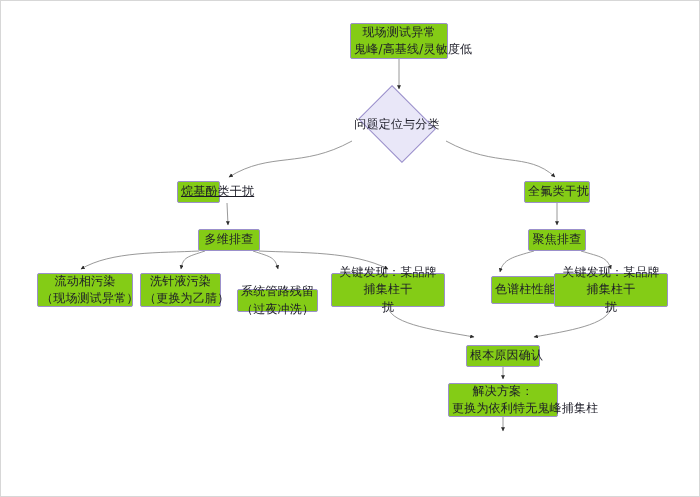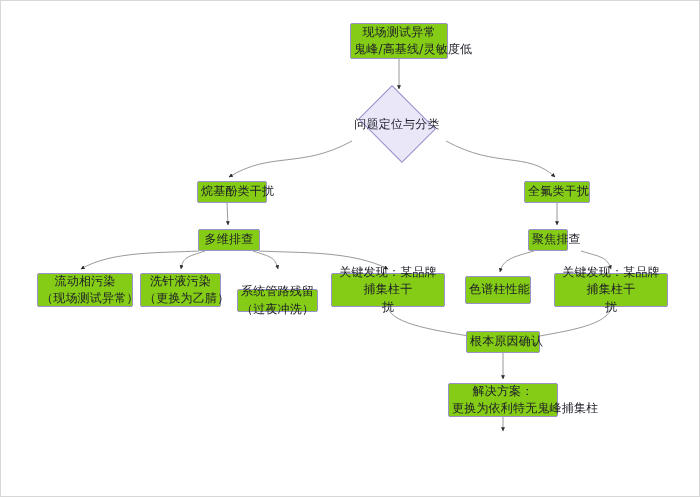--- a/index.html
+++ b/index.html
@@ -123,39 +123,39 @@
   <div class="node" style="left:349px; top:22px; width:98px; height:36px;">
     <div class="lines">
       <div>现场测试异常</div>
       <div>鬼峰/高基线/灵敏度低</div>
     </div>
   </div>
 
   <div class="diamond" style="left:365px; top:99px; width:62px; height:48px;"></div>
   <div class="diamond-label" style="left:349px; top:112px; width:94px; height:22px;">问题定位与分类</div>
 
-  <div class="node" style="left:196px; top:180px; width:70px; height:22px;">
+  <div class="node" style="left:176px; top:180px; width:43px; height:22px;text-decoration:underline;">
     <div class="lines">
       <div>烷基酚类干扰</div>
     </div>
   </div>
 
   <div class="node" style="left:523px; top:180px; width:66px; height:22px;">
     <div class="lines">
       <div>全氟类干扰</div>
     </div>
   </div>
 
   <div class="node" style="left:197px; top:228px; width:62px; height:22px;">
     <div class="lines">
       <div>多维排查</div>
     </div>
   </div>
 
-  <div class="node" style="left:527px; top:228px; width:40px; height:22px;">
+  <div class="node" style="left:527px; top:228px; width:58px; height:22px;">
     <div class="lines">
       <div>聚焦排查</div>
     </div>
   </div>
 
   <div class="node" style="left:36px; top:272px; width:96px; height:34px;">
     <div class="lines">
       <div>流动相污染</div>
       <div>（现场测试异常）</div>
     </div>
@@ -175,34 +175,34 @@
     </div>
   </div>
 
   <div class="node wrap" style="left:330px; top:272px; width:114px; height:34px;">
     <div class="lines">
       <div>关键发现：某品牌捕集柱干</div>
       <div>扰</div>
     </div>
   </div>
 
-  <div class="node" style="left:464px; top:275px; width:66px; height:28px;">
+  <div class="node" style="left:490px; top:275px; width:66px; height:28px;">
     <div class="lines">
       <div>色谱柱性能</div>
     </div>
   </div>
 
   <div class="node wrap" style="left:553px; top:272px; width:114px; height:34px;">
     <div class="lines">
       <div>关键发现：某品牌捕集柱干</div>
       <div>扰</div>
     </div>
   </div>
 
-  <div class="node" style="left:465px; top:330px; width:74px; height:22px;">
+  <div class="node" style="left:465px; top:344px; width:74px; height:22px;">
     <div class="lines">
       <div>根本原因确认</div>
     </div>
   </div>
 
   <div class="node" style="left:447px; top:382px; width:110px; height:34px;">
     <div class="lines">
       <div>解决方案：</div>
       <div>更换为依利特无鬼峰捕集柱</div>
     </div>

